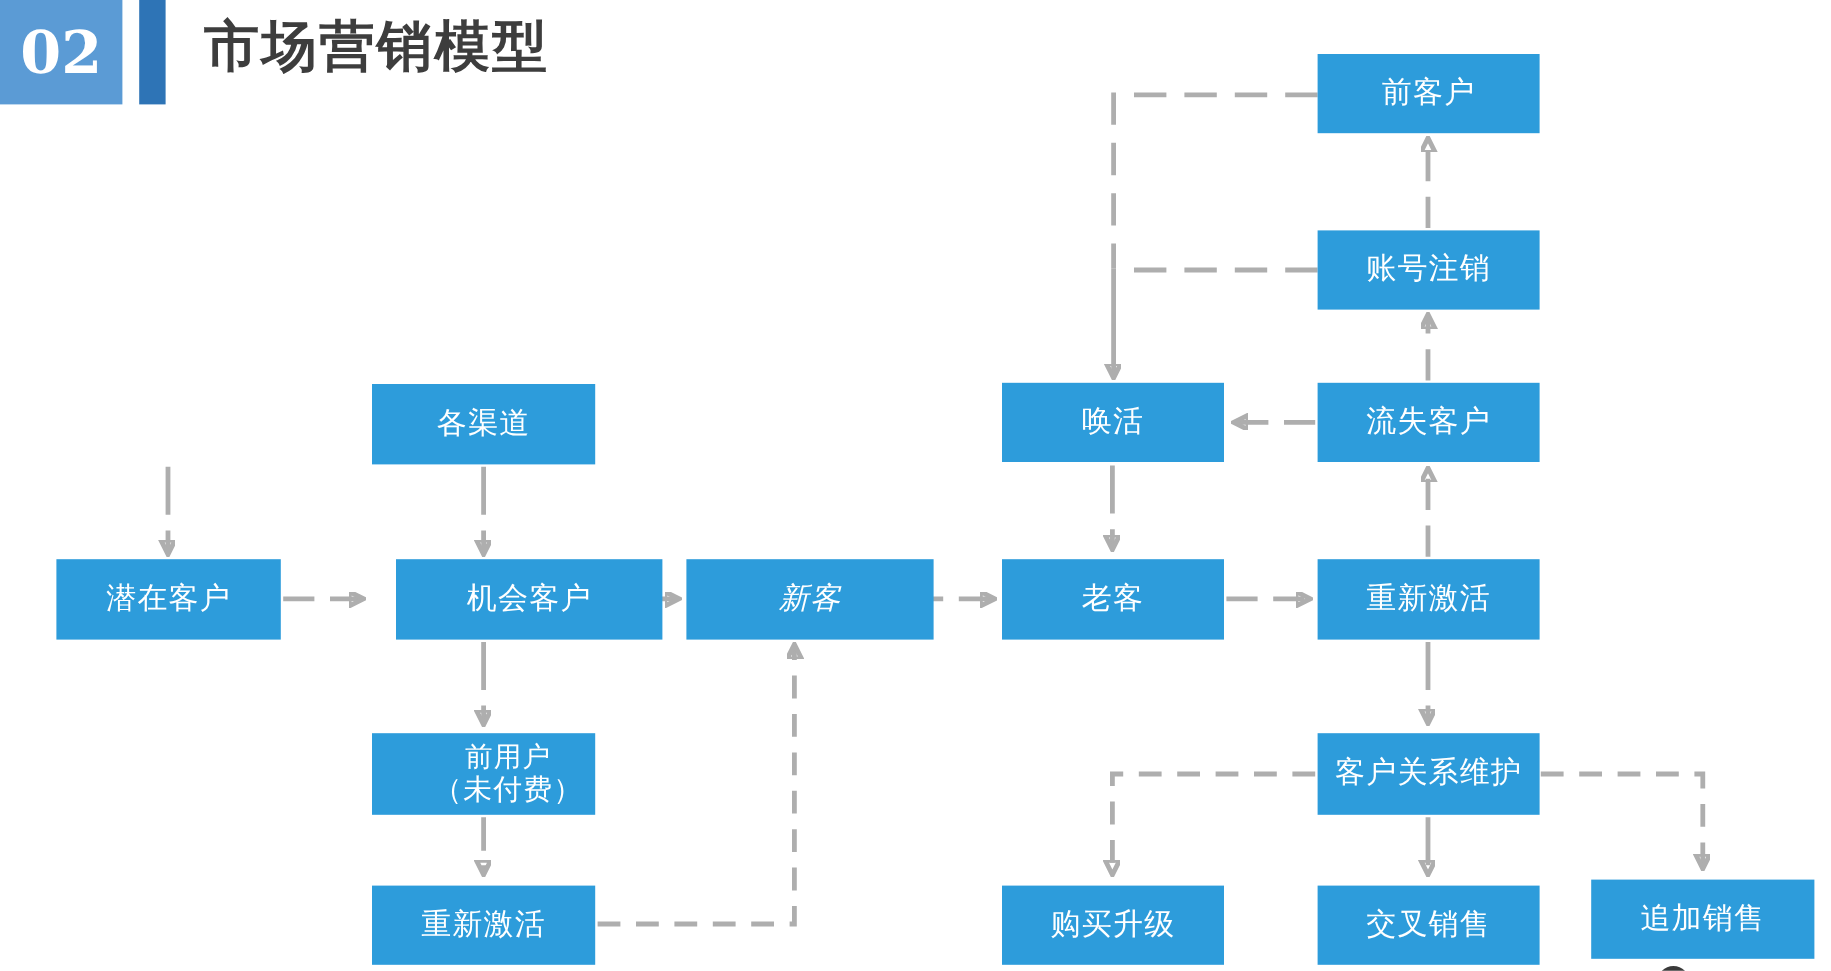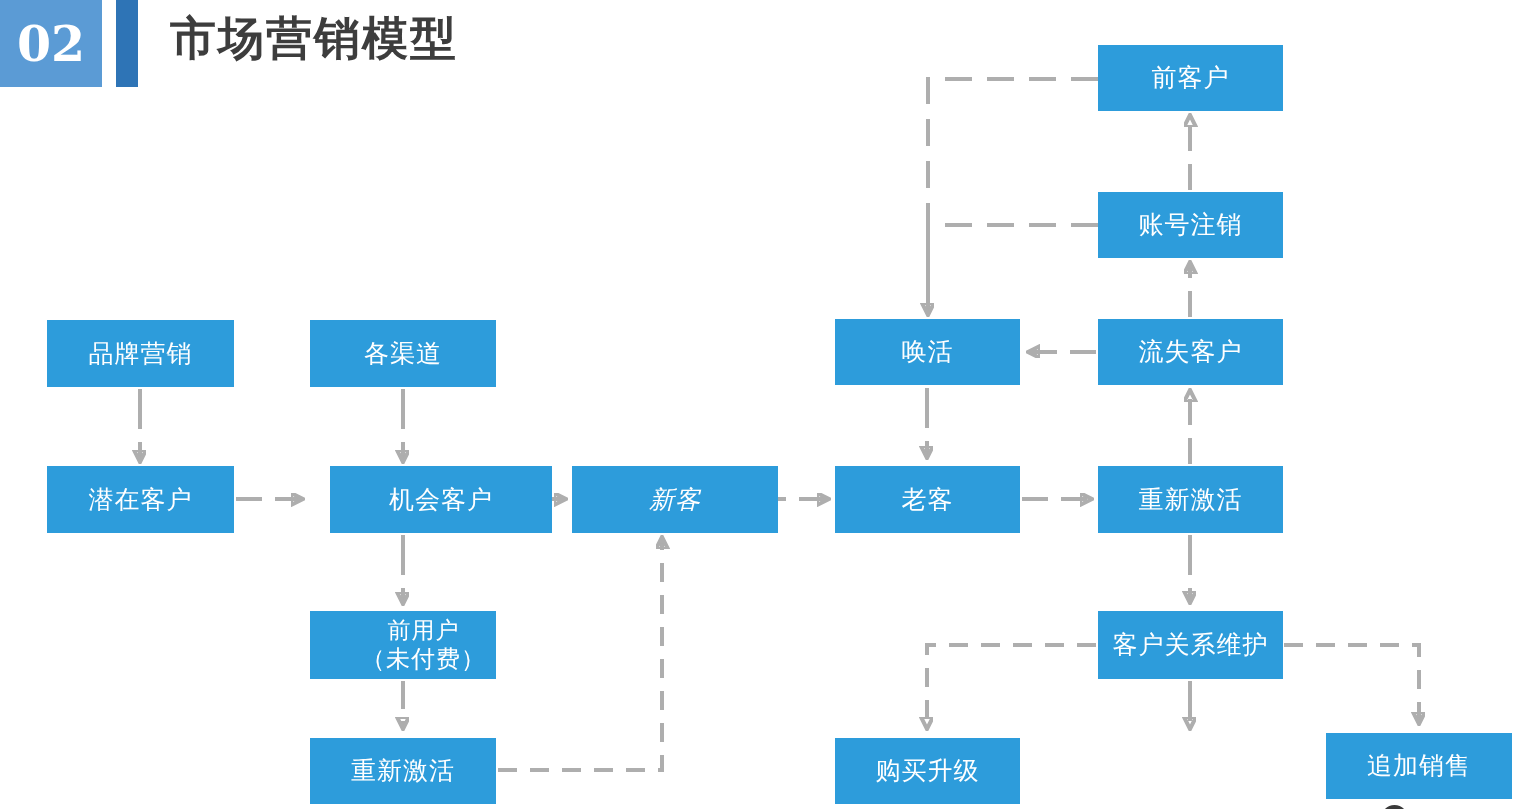--- a/index.html
+++ b/index.html
@@ -103,21 +103,20 @@
     <path d="M1190 535 V601" stroke-dasharray="40 13" marker-end="url(#arw)"></path>
     <path d="M1190 681 V727" stroke-dasharray="40 13" marker-end="url(#arw)"></path>
     <path d="M1096 645 H927 V727" stroke-dasharray="19 13" marker-end="url(#arw)"></path>
     <path d="M1284 645 H1419 V722" stroke-dasharray="19 13" marker-end="url(#arw)"></path>
   </svg>
 
   <div class="badge">02</div>
   <div class="accent-bar"></div>
   <div class="page-title">市场营销模型</div>
 
-  <div class="node" style="left:47px;top:320px;width:187px;height:67px;">品牌营销</div>
   <div class="node" style="left:47px;top:466px;width:187px;height:67px;">潜在客户</div>
 
   <div class="node" style="left:310px;top:320px;width:186px;height:67px;">各渠道</div>
   <div class="node" style="left:310px;top:466px;width:222px;height:67px;margin-left:20px;">机会客户</div>
   <div class="node two-line" style="left:310px;top:611px;width:186px;height:68px;">
     <span>前用户</span>
     <span class="sub">（未付费）</span>
   </div>
   <div class="node" style="left:310px;top:738px;width:186px;height:66px;">重新激活</div>
 
@@ -125,18 +124,19 @@
 
   <div class="node" style="left:835px;top:319px;width:185px;height:66px;">唤活</div>
   <div class="node" style="left:835px;top:466px;width:185px;height:67px;">老客</div>
   <div class="node" style="left:835px;top:738px;width:185px;height:66px;">购买升级</div>
 
   <div class="node" style="left:1098px;top:45px;width:185px;height:66px;">前客户</div>
   <div class="node" style="left:1098px;top:192px;width:185px;height:66px;">账号注销</div>
   <div class="node" style="left:1098px;top:319px;width:185px;height:66px;">流失客户</div>
   <div class="node" style="left:1098px;top:466px;width:185px;height:67px;">重新激活</div>
   <div class="node" style="left:1098px;top:611px;width:185px;height:68px;">客户关系维护</div>
+  <div class="node" style="left:1098px;top:738px;width:185px;height:66px;">交叉销售</div>
 
   <div class="node" style="left:1326px;top:733px;width:186px;height:66px;">追加销售</div>
 
   <div class="partial-circle"></div>
 
 </div>
 
 </body></html>

